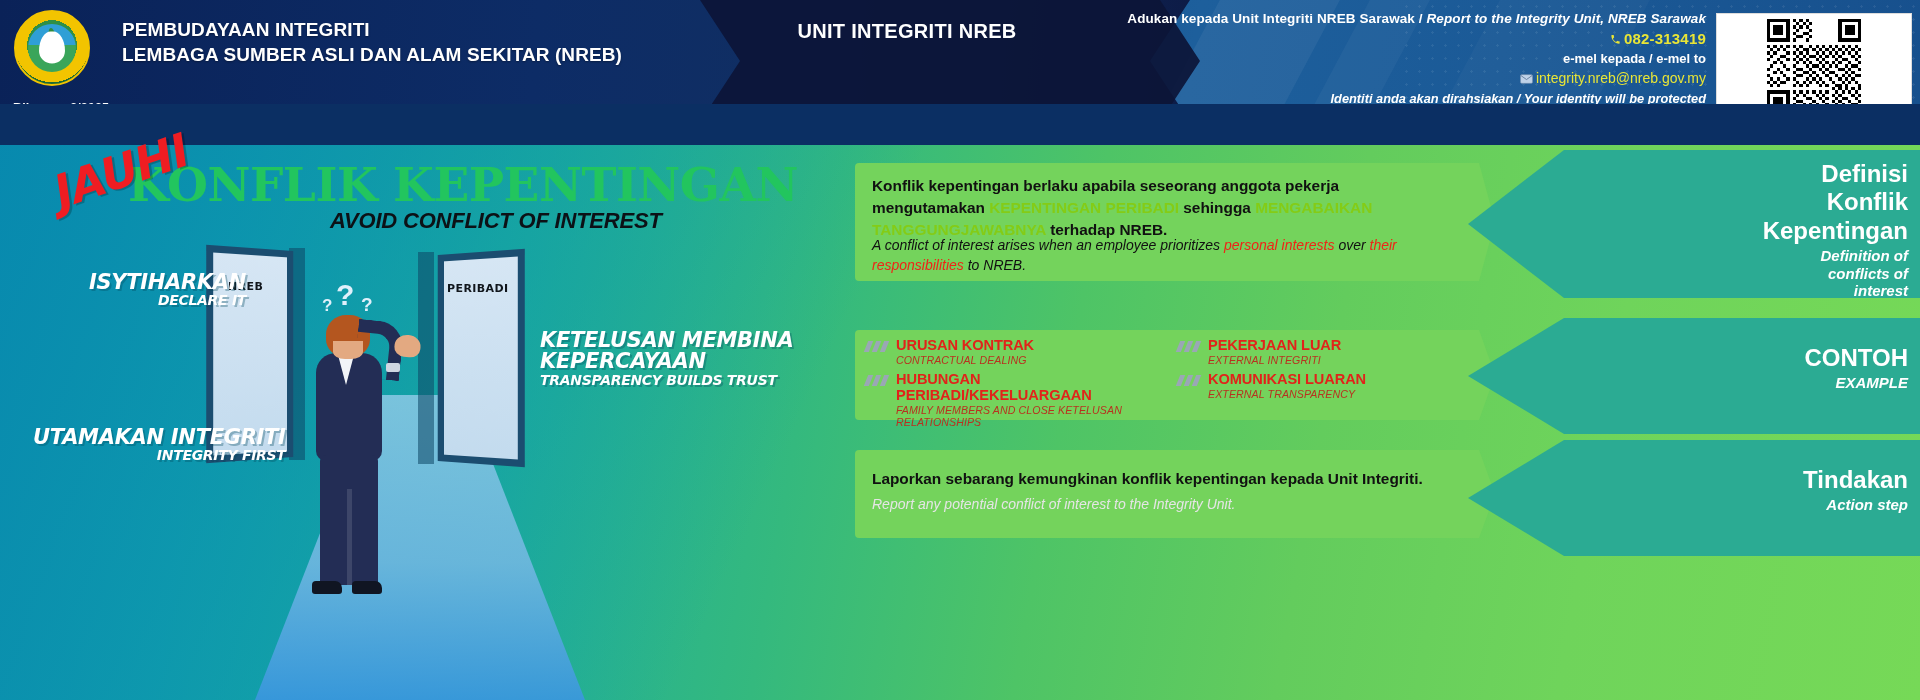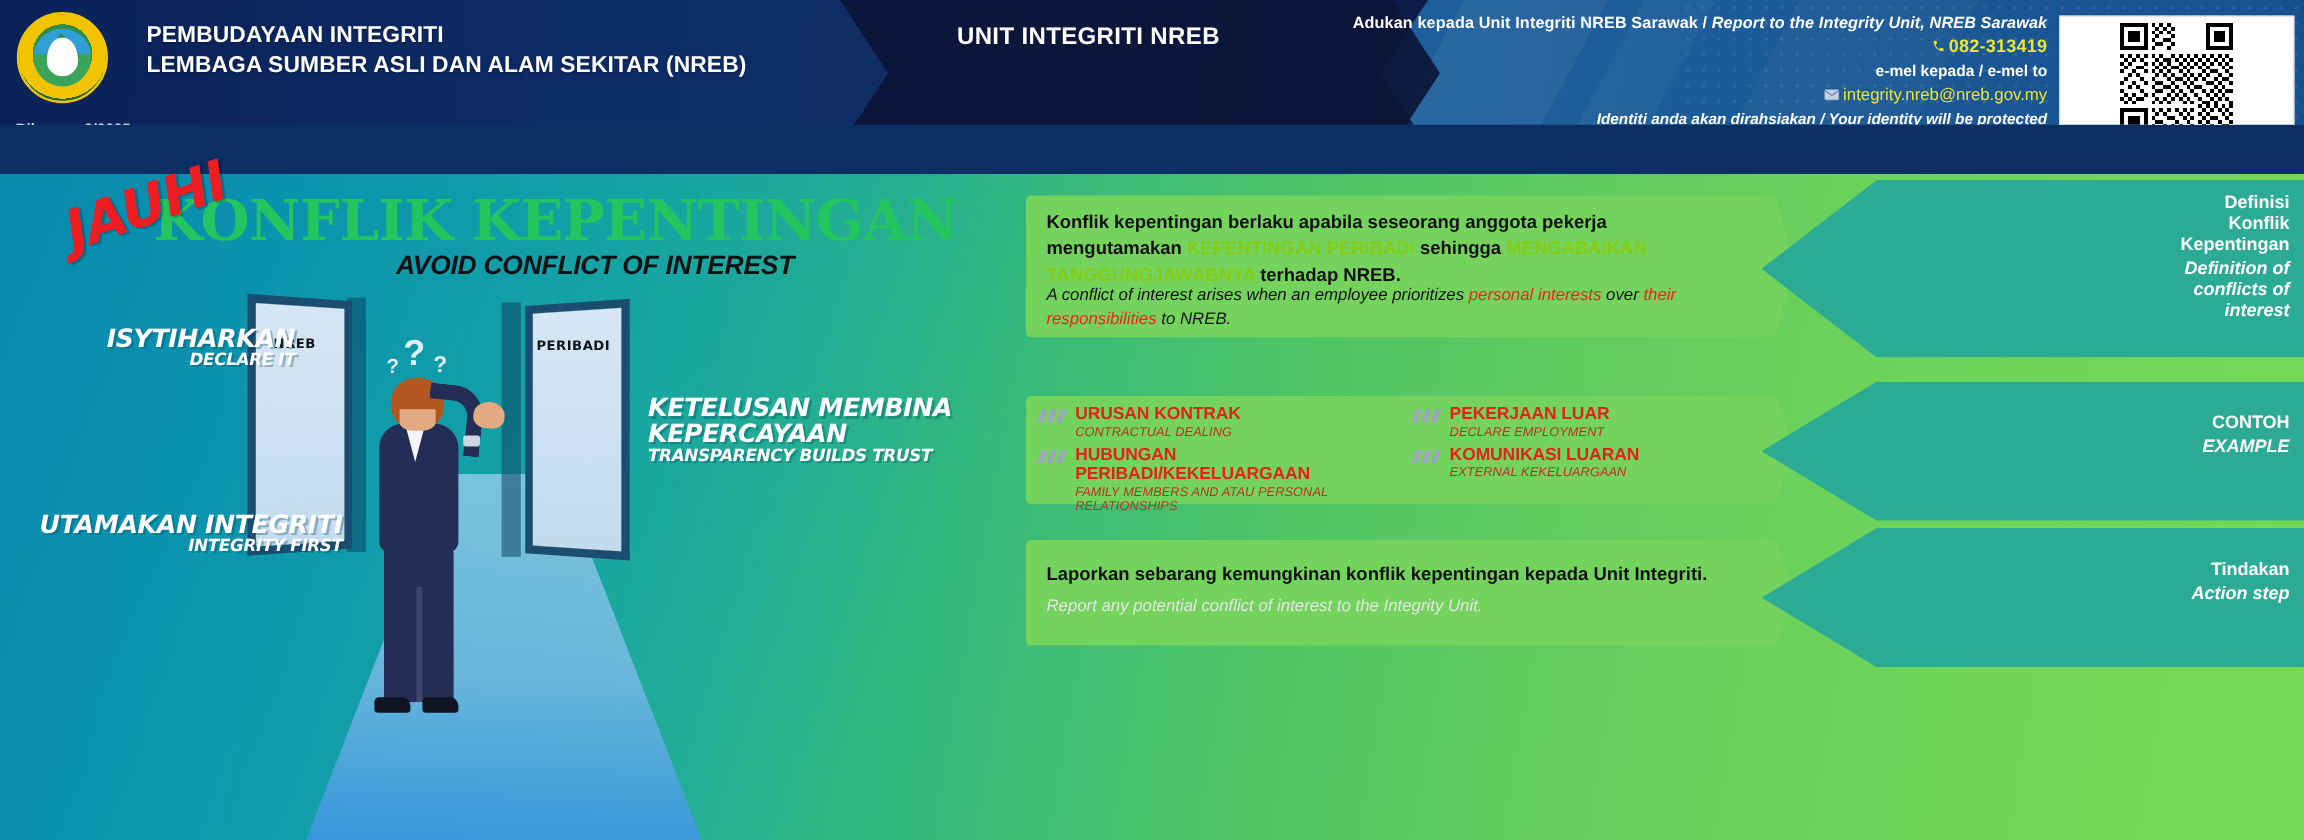--- a/index.html
+++ b/index.html
@@ -218,21 +218,21 @@
   .chev.c1 { left: 1468px; top: 150px; width: 452px; height: 148px;
              clip-path: polygon(96px 0, 452px 0, 452px 148px, 96px 148px, 0 74px); }
   .chev.c2 { left: 1468px; top: 318px; width: 452px; height: 116px;
              clip-path: polygon(96px 0, 452px 0, 452px 116px, 96px 116px, 0 58px); }
   .chev.c3 { left: 1468px; top: 440px; width: 452px; height: 116px;
              clip-path: polygon(96px 0, 452px 0, 452px 116px, 96px 116px, 0 58px); }
   .chev-txt {
     position: absolute; right: 12px; top: 10px; width: 300px; text-align: right;
     line-height: 1.18;
   }
-  .chev-txt .ms { display: block; font-size: 15px; font-weight: 700; }
+  .chev-txt .ms { display: block; font-size: 24px; font-weight: 700; }
   .chev-txt .en { display: block; font-size: 15px; font-weight: 700; font-style: italic; margin-top: 2px; }
   .chev.c2 .chev-txt, .chev.c3 .chev-txt { top: 26px; }
 
   
   .def-ms {
     position: absolute; left: 872px; top: 175px; width: 575px;
     font-size: 15.4px; font-weight: 700; color: #111; line-height: 1.42;
   }
   .def-ms .red { color: #84cc16; }
   .def-en {
@@ -475,41 +475,41 @@
         <div class="ex-ms">URUSAN KONTRAK</div>
         <div class="ex-en">CONTRACTUAL DEALING</div>
       </div>
       <div class="ex-item">
         <span class="ex-ico">
             <span></span>
             <span></span>
             <span></span>
           </span>
         <div class="ex-ms">HUBUNGAN PERIBADI/KEKELUARGAAN</div>
-        <div class="ex-en">FAMILY MEMBERS AND ATAU PERSONAL RELATIONSHIPS</div>
+        <div class="ex-en">FAMILY MEMBERS AND CLOSE KETELUSAN RELATIONSHIPS</div>
       </div>
     </div>
     <div class="ex-col cB">
       <div class="ex-item">
         <span class="ex-ico">
             <span></span>
             <span></span>
             <span></span>
           </span>
         <div class="ex-ms">PEKERJAAN LUAR</div>
-        <div class="ex-en">DECLARE EMPLOYMENT</div>
+        <div class="ex-en">EXTERNAL INTEGRITI</div>
       </div>
       <div class="ex-item">
         <span class="ex-ico">
             <span></span>
             <span></span>
             <span></span>
           </span>
         <div class="ex-ms">KOMUNIKASI LUARAN</div>
-        <div class="ex-en">EXTERNAL KEKELUARGAAN</div>
+        <div class="ex-en">EXTERNAL TRANSPARENCY</div>
       </div>
     </div>
   </div>
 
   <div class="panel p3"></div>
   <div class="panel-arrow pa3"></div>
   <div class="chev c3">
     <div class="chev-txt">
       <span class="ms">Tindakan</span>
       <span class="en">Action step</span>

